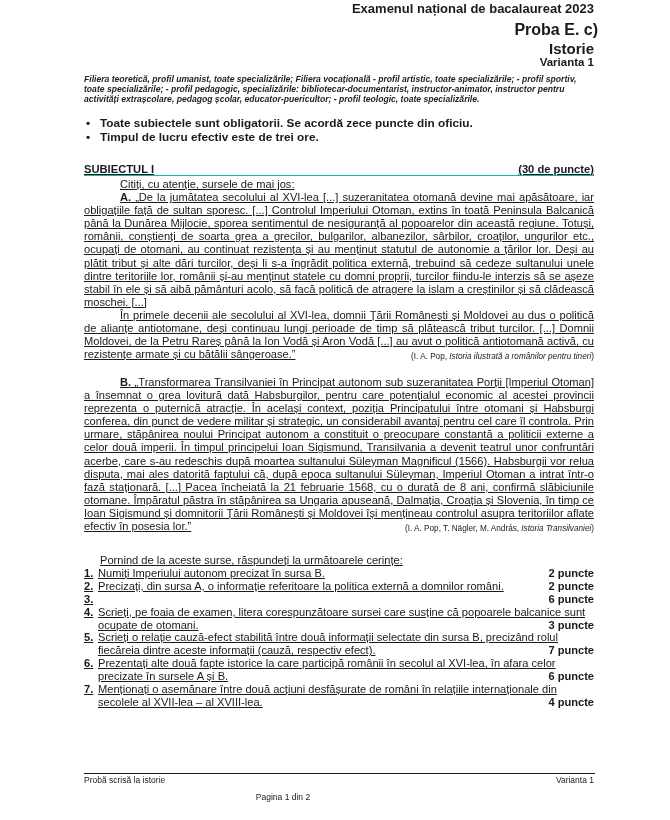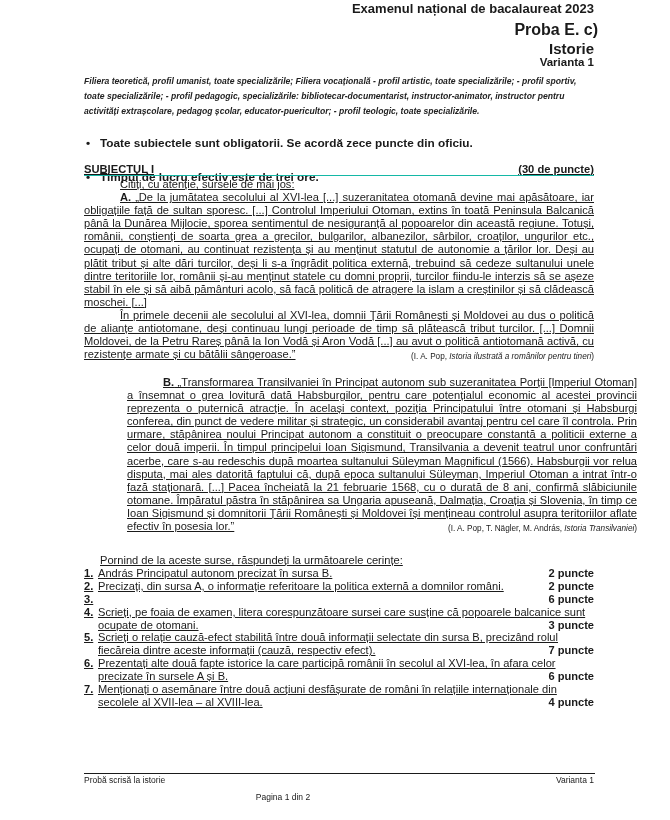--- a/index.html
+++ b/index.html
@@ -5,23 +5,23 @@
   html, body { margin: 0; padding: 0; background: #ffffff; }
   body { width: 670px; height: 820px; position: relative; overflow: hidden;
          font-family: "Liberation Sans", sans-serif; color: #1a1a1a; }
   .page { position: absolute; left: 84px; width: 510px; top: 0; }
   .center { text-align: right; font-weight: bold; }
   .h1 { position: absolute; top: 1px; left: 0; width: 510px; font-size: 13px; }
   .h2 { position: absolute; top: 21px; left: 4px; width: 510px; font-size: 16px; }
   .h3 { position: absolute; top: 40px; left: 0; width: 510px; font-size: 15px; }
   .variant { position: absolute; top: 56px; right: 0; font-size: 11.5px; font-weight: bold; }
   .filiera { position: absolute; top: 74px; left: 0; width: 512px; font-size: 8.6px;
-             font-style: italic; font-weight: bold; line-height: 15px; color: #222; }
+             font-style: italic; font-weight: bold; line-height: 10px; color: #222; }
   .rules { position: absolute; top: 116px; left: 0; width: 510px; margin: 0; padding: 0; list-style: none; }
-  .rules li { font-size: 11.8px; font-weight: bold; line-height: 14px; position: relative; padding-left: 16px; margin-top: 20px; }
+  .rules li { font-size: 11.8px; font-weight: bold; line-height: 14px; position: relative; padding-left: 16px; }
   .rules li::before { content: "•"; position: absolute; left: 2px; top: 0; }
   .subj { position: absolute; top: 163px; left: 0; width: 510px; font-size: 11.2px; font-weight: bold;
           display: flex; justify-content: space-between; border-bottom: 1px solid #14b8a6; line-height: 12px; }
   .subj span { text-decoration: underline; }
   .body-text { position: absolute; left: 0; width: 510px; font-size: 11.1px; line-height: 13.1px; text-align: justify; text-decoration: underline; }
   .ind { text-indent: 36px; }
   .src { font-size: 8.2px; }
   .src i { font-style: italic; }
   .q { position: absolute; left: 0; width: 510px; font-size: 11.1px; line-height: 12.9px; }
   .q .row { display: flex; }
@@ -53,29 +53,29 @@
     <span>SUBIECTUL I</span>
     <span>(30 de puncte)</span>
   </div>
 
   <div class="body-text" style="top:178px;">
     <div class="ind">Citiți, cu atenție, sursele de mai jos:</div>
     <div class="ind"><b>A.</b><span> „De la jumătatea secolului al XVI-lea [...] suzeranitatea otomană devine mai apăsătoare, iar obligațiile față de sultan sporesc. [...] Controlul Imperiului Otoman, extins în toată Peninsula Balcanică până la Dunărea Mijlocie, sporea sentimentul de nesiguranță al popoarelor din această regiune. Totuși, românii, conștienți de soarta grea a grecilor, bulgarilor, albanezilor, sârbilor, croaților, ungurilor etc., ocupați de otomani, au continuat rezistența și au menținut statutul de autonomie a țărilor lor. Deși au plătit tribut și alte dări turcilor, deși li s-a îngrădit politica externă, trebuind să cedeze sultanului unele dintre teritoriile lor, românii și-au menținut statele cu domni proprii, turcilor fiindu-le interzis să se așeze stabil în ele și să aibă pământuri acolo, să facă politică de atragere la islam a creștinilor și să clădească moschei. [...]</span></div>
     <div class="ind"><span>În primele decenii ale secolului al XVI-lea, domnii Țării Românești și Moldovei au dus o politică de alianțe antiotomane, deși continuau lungi perioade de timp să plătească tribut turcilor. [...] Domnii Moldovei, de la Petru Rareș până la Ion Vodă și Aron Vodă [...] au avut o politică antiotomană activă, cu rezistențe armate și cu bătălii sângeroase.”</span><span class="src" style="float:right;margin-top:2px;"><span>(I. A. Pop, </span><i>Istoria ilustrată a românilor pentru tineri</i><span>)</span></span></div>
   </div>
 
-  <div class="body-text" style="top:376px;margin-left:43px;">
+  <div class="body-text" style="top:376px;">
     <div class="ind"><b>B.</b><span> „Transformarea Transilvaniei în Principat autonom sub suzeranitatea Porții [Imperiul Otoman] a însemnat o grea lovitură dată Habsburgilor, pentru care potențialul economic al acestei provincii reprezenta o puternică atracție. În același context, poziția Principatului între otomani și Habsburgi conferea, din punct de vedere militar și strategic, un considerabil avantaj pentru cel care îl controla. Prin urmare, stăpânirea noului Principat autonom a constituit o preocupare constantă a politicii externe a celor două imperii. În timpul principelui Ioan Sigismund, Transilvania a devenit teatrul unor confruntări acerbe, care s-au redeschis după moartea sultanului Süleyman Magnificul (1566). Habsburgii vor relua disputa, mai ales datorită faptului că, după epoca sultanului Süleyman, Imperiul Otoman a intrat într-o fază staționară. [...] Pacea încheiată la 21 februarie 1568, cu o durată de 8 ani, confirmă slăbiciunile otomane. Împăratul păstra în stăpânirea sa Ungaria apuseană, Dalmația, Croația și Slovenia, în timp ce Ioan Sigismund și domnitorii Țării Românești și Moldovei își mențineau controlul asupra teritoriilor aflate efectiv în posesia lor.”</span><span class="src" style="float:right;margin-top:2px;"><span>(I. A. Pop, T. Nägler, M. András, </span><i>Istoria Transilvaniei</i><span>)</span></span></div>
   </div>
 
   <div class="q" style="top:554px;text-decoration:underline;">
     <div style="padding-left:16px;">Pornind de la aceste surse, răspundeți la următoarele cerințe:</div>
     <div class="row">
         <span class="num">1.</span>
-        <span class="txt"><span class="pts">2 puncte</span><span>András Principatul autonom precizat în sursa B.</span></span>
+        <span class="txt"><span class="pts">2 puncte</span><span>Numiți Imperiului autonom precizat în sursa B.</span></span>
       </div>
     <div class="row">
         <span class="num">2.</span>
         <span class="txt"><span class="pts">2 puncte</span><span>Precizați, din sursa A, o informație referitoare la politica externă a domnilor români.</span></span>
       </div>
     <div class="row">
         <span class="num">3.</span>
         <span class="txt"><span class="pts">6 puncte</span></span>
       </div>
     <div class="row">

